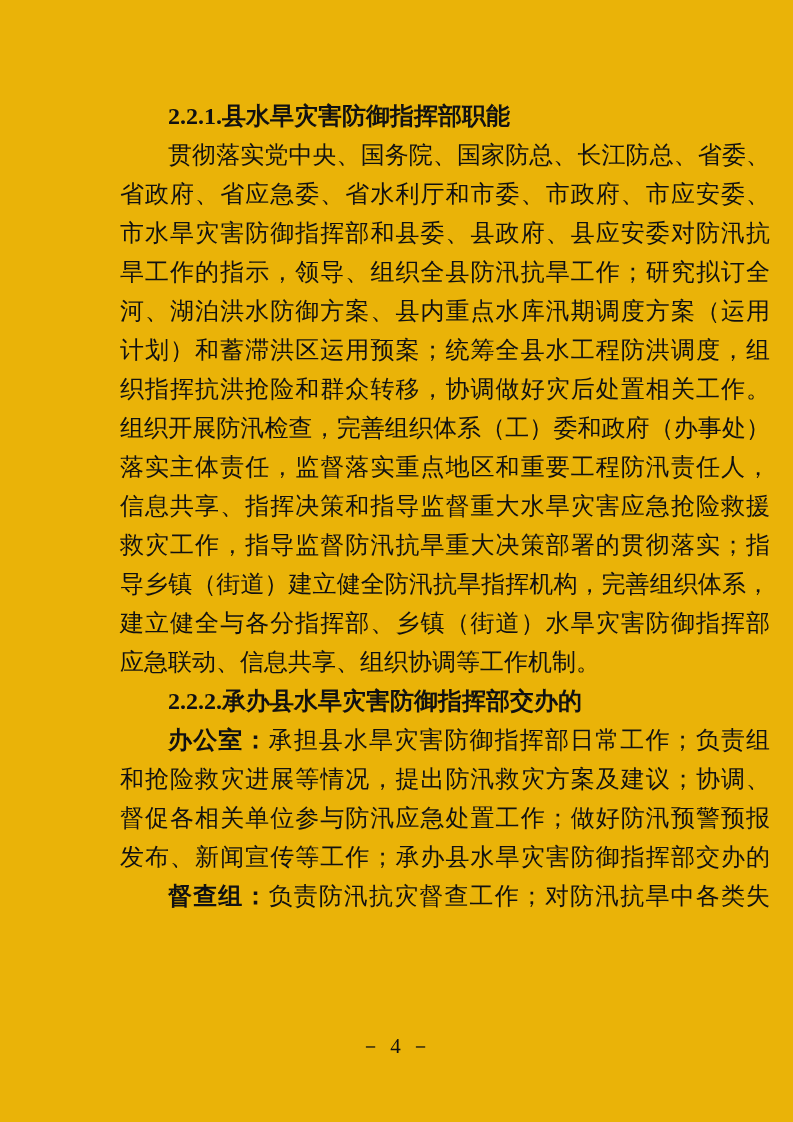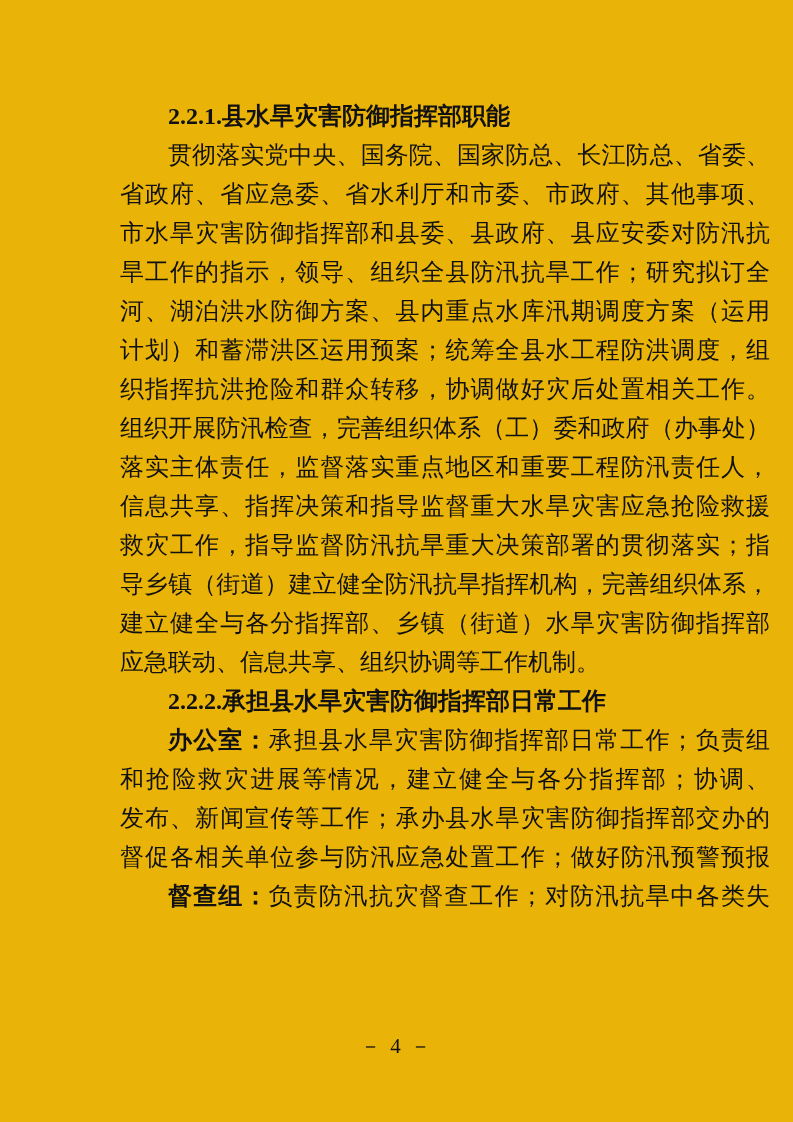--- a/index.html
+++ b/index.html
@@ -55,39 +55,39 @@
 </style>
 </head>
 <body>
 
 <div class="page">
   <div class="content">
 
     <div class="line heading indent">2.2.1.县水旱灾害防御指挥部职能</div>
 
     <div class="line just indent">贯彻落实党中央、国务院、国家防总、长江防总、省委、</div>
-    <div class="line just">省政府、省应急委、省水利厅和市委、市政府、其他事项、</div>
+    <div class="line just">省政府、省应急委、省水利厅和市委、市政府、市应安委、</div>
     <div class="line just">市水旱灾害防御指挥部和县委、县政府、县应安委对防汛抗</div>
     <div class="line just">旱工作的指示，领导、组织全县防汛抗旱工作；研究拟订全</div>
     <div class="line just">河、湖泊洪水防御方案、县内重点水库汛期调度方案（运用</div>
     <div class="line just">计划）和蓄滞洪区运用预案；统筹全县水工程防洪调度，组</div>
     <div class="line just">织指挥抗洪抢险和群众转移，协调做好灾后处置相关工作。</div>
     <div class="line just">组织开展防汛检查，完善组织体系（工）委和政府（办事处）</div>
     <div class="line just">落实主体责任，监督落实重点地区和重要工程防汛责任人，</div>
     <div class="line just">信息共享、指挥决策和指导监督重大水旱灾害应急抢险救援</div>
     <div class="line just">救灾工作，指导监督防汛抗旱重大决策部署的贯彻落实；指</div>
     <div class="line just">导乡镇（街道）建立健全防汛抗旱指挥机构，完善组织体系，</div>
     <div class="line just">建立健全与各分指挥部、乡镇（街道）水旱灾害防御指挥部</div>
     <div class="line">应急联动、信息共享、组织协调等工作机制。</div>
 
-    <div class="line heading indent">2.2.2.承担县水旱灾害防御指挥部日常工作</div>
+    <div class="line heading indent">2.2.2.承办县水旱灾害防御指挥部交办的</div>
 
     <div class="line just indent"><span class="lead">办公室：</span><span>承担县水旱灾害防御指挥部日常工作；负责组</span></div>
-    <div class="line just">和抢险救灾进展等情况，建立健全与各分指挥部；协调、</div>
+    <div class="line just">和抢险救灾进展等情况，提出防汛救灾方案及建议；协调、</div>
+    <div class="line just">督促各相关单位参与防汛应急处置工作；做好防汛预警预报</div>
     <div class="line just">发布、新闻宣传等工作；承办县水旱灾害防御指挥部交办的</div>
-    <div class="line just">督促各相关单位参与防汛应急处置工作；做好防汛预警预报</div>
 
     <div class="line just indent"><span class="lead">督查组：</span><span>负责防汛抗灾督查工作；对防汛抗旱中各类失</span></div>
 
   </div>
 
   <div class="footer">－ 4 －</div>
 </div>
 
 </body></html>

